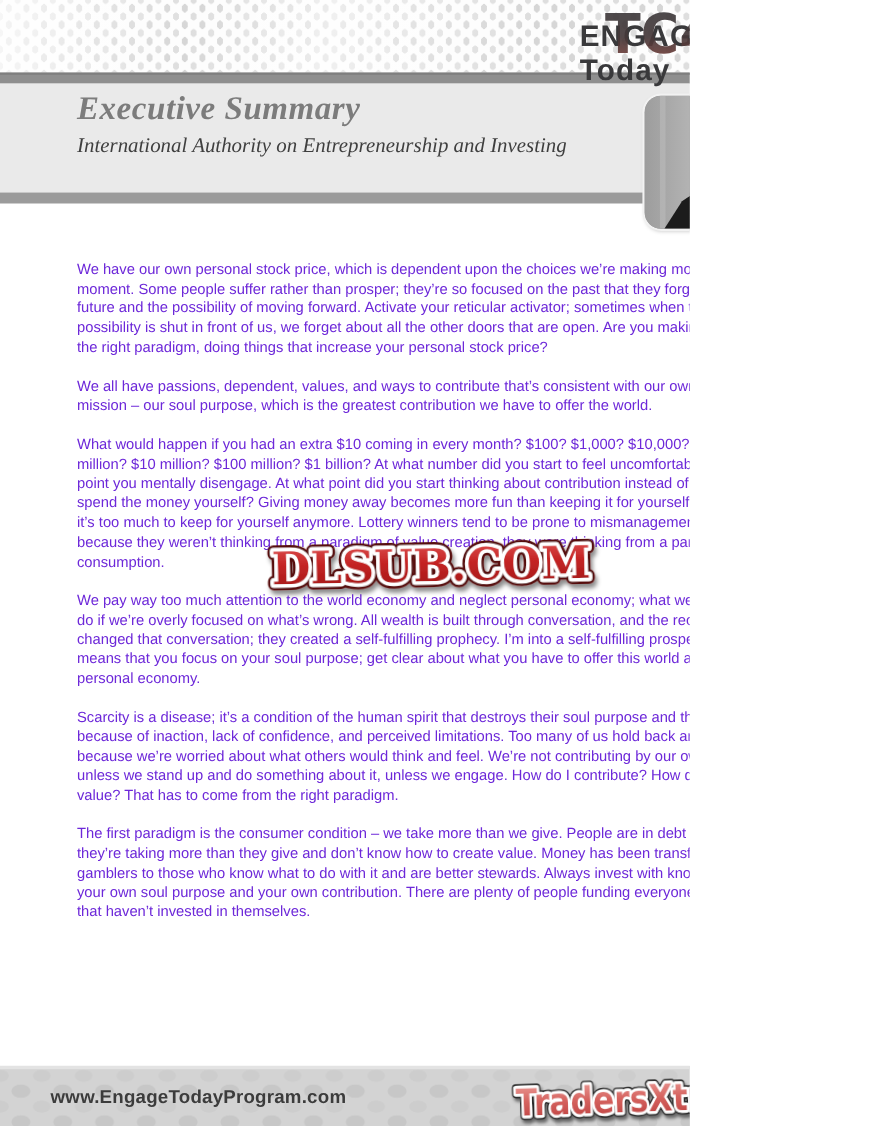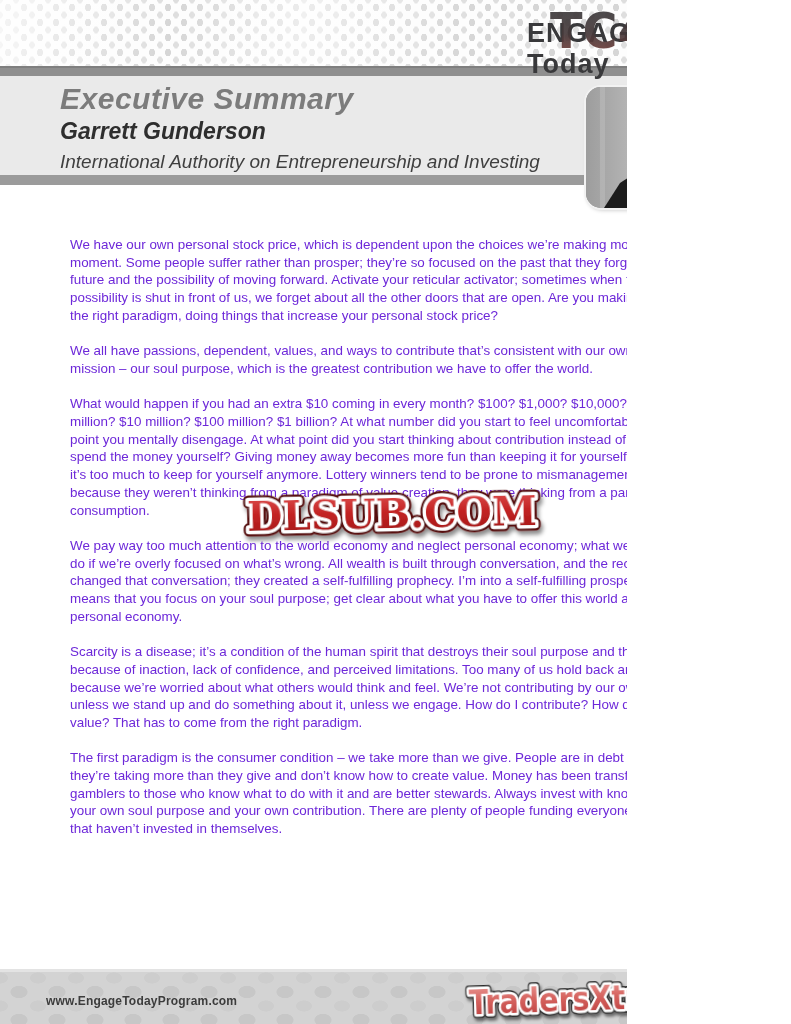--- a/index.html
+++ b/index.html
@@ -23,21 +23,21 @@
   }
   .engage-logo{
     position:absolute;left:527px;top:18px;z-index:2;
     font-size:27px;font-weight:600;color:#39393b;letter-spacing:1px;
   }
   .tc4s-wrap{position:absolute;left:546px;top:0px;z-index:3;}
   
   .stripe-a{position:absolute;left:0;top:66px;width:791px;height:10px;background:#8f8f8f;border-top:2px solid #7f7f7f;box-sizing:border-box;}
   .header-band{position:absolute;left:0;top:76px;width:791px;height:99px;background:#eaeaea;}
   .stripe-b{position:absolute;left:0;top:175px;width:791px;height:10px;background:#9b9b9b;}
-  .header-text{position:absolute;left:60px;top:82px;z-index:2;}
+  .header-text{position:absolute;left:70px;top:82px;z-index:2;font-family:Liberation Serif, serif;}
   .doc-title{font-style:italic;font-weight:bold;font-size:30px;color:#7c7c7c;line-height:34px;letter-spacing:.5px;}
   .doc-author{font-style:italic;font-weight:bold;font-size:23px;color:#2e2e2e;line-height:28px;margin-top:1px;}
   .doc-subtitle{font-style:italic;font-size:19px;color:#3f3f3f;margin-top:6px;}
   
   .photo{
     position:absolute;left:586px;top:87px;width:147px;height:121px;z-index:4;
     border-radius:15px;overflow:hidden;box-shadow:0 0 0 2px #f2f2f2, 1px 2px 4px rgba(0,0,0,.25);
     background:#8c8c8c;
   }
   .photo svg{display:block;}
@@ -56,21 +56,21 @@
     background-color:#d3d3d3;
     background-image:
       radial-gradient(ellipse 14px 10px at center,#c7c7c7 58%,rgba(0,0,0,0) 64%),
       radial-gradient(ellipse 13px 9px at center,#cdcdcd 58%,rgba(0,0,0,0) 64%);
     background-size:38px 28px,38px 28px;
     background-position:0 6px,19px 20px;
     border-top:3px solid #e3e3e3;box-sizing:content-box;
   }
   .footer-url{
     position:absolute;left:46px;bottom:16px;z-index:6;
-    font-size:12px;font-weight:bold;color:#3c3c3c;letter-spacing:.2px;
+    font-size:17px;font-weight:bold;color:#3c3c3c;letter-spacing:.2px;
   }
 </style>
 </head>
 <body>
 
 <div class="page">
 
   <div class="top-band"></div>
 
   <div class="engage-logo">ENGAGE Today</div>
@@ -87,21 +87,20 @@
       <text x="125" y="48" text-anchor="middle" textLength="242" lengthAdjust="spacingAndGlyphs" font-family="DejaVu Sans, sans-serif" font-weight="bold" font-size="50" fill="url(#gradTC)" opacity="0.92">TC4S.net</text>
     </svg>
   </div>
 
   <div class="stripe-a"></div>
   <div class="header-band"></div>
   <div class="stripe-b"></div>
 
   <div class="header-text">
     <div class="doc-title">Executive Summary</div>
-    <div class="doc-author">Garrett Gunderson</div>
     <div class="doc-subtitle">International Authority on Entrepreneurship and Investing</div>
   </div>
 
   <div class="photo">
     <svg width="147" height="121" viewBox="0 0 147 121">
       <defs>
         <linearGradient id="bgPh" x1="0" y1="0" x2="1" y2="0">
           <stop offset="0" stop-color="#9d9d9d"></stop>
           <stop offset="0.28" stop-color="#b3b3b3"></stop>
           <stop offset="0.55" stop-color="#8e8e8e"></stop>

